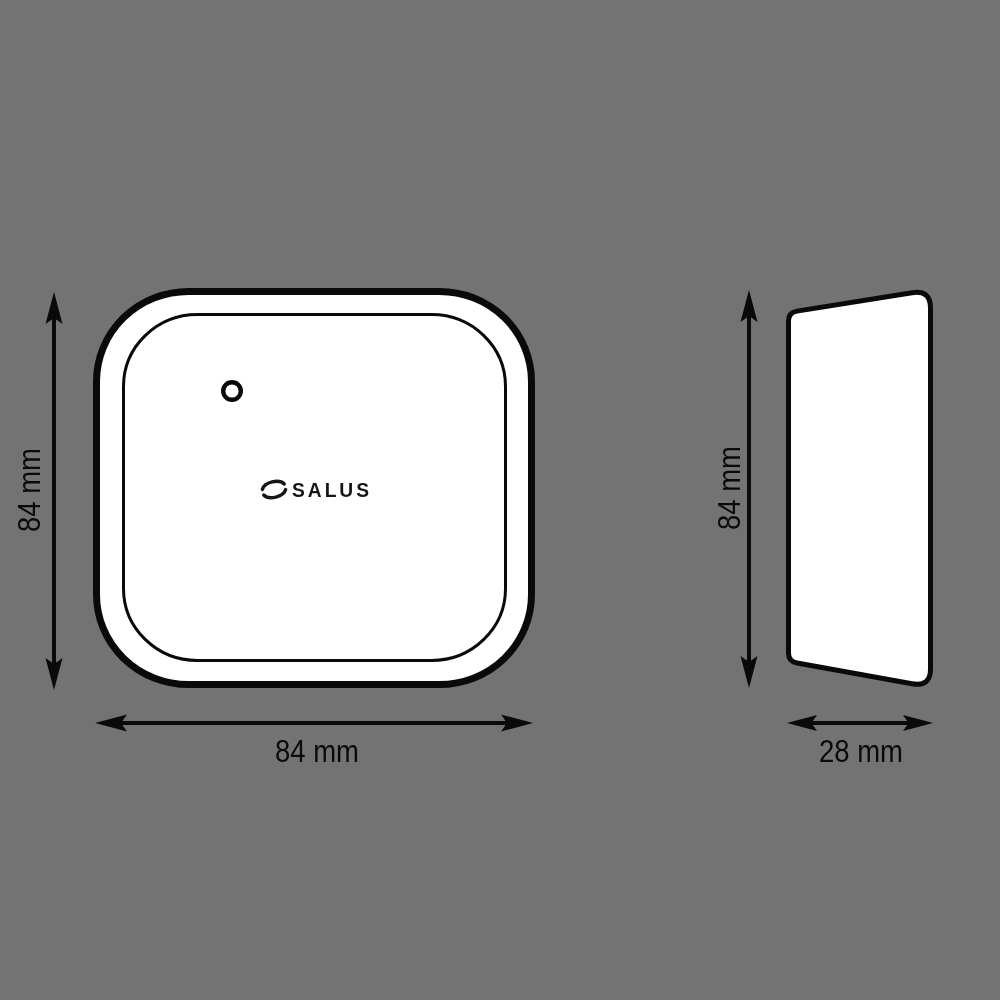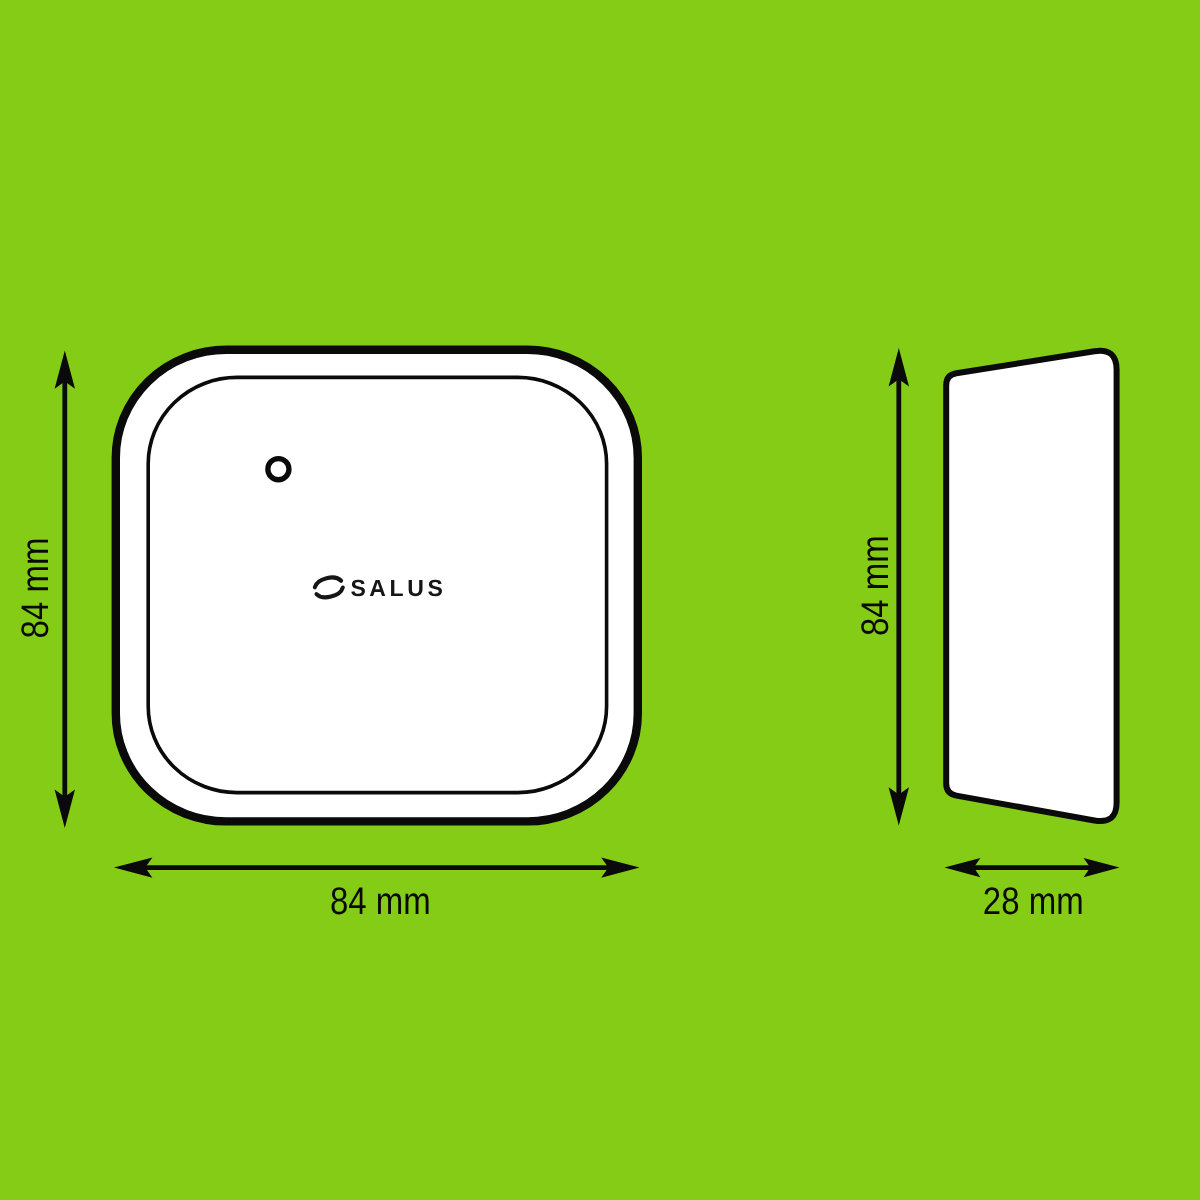--- a/index.html
+++ b/index.html
@@ -4,21 +4,21 @@
 <style>
   html, body {
     margin: 0;
     padding: 0;
     background: #ffffff;
   }
   .stage {
     position: relative;
     width: 1000px;
     height: 1000px;
-    background: #84cc16;
+    background: #737373;
     font-family: "Liberation Sans", sans-serif;
     overflow: hidden;
   }
   .stage svg {
     position: absolute;
     left: 0;
     top: 0;
     width: 100%;
     height: 100%;
   }

